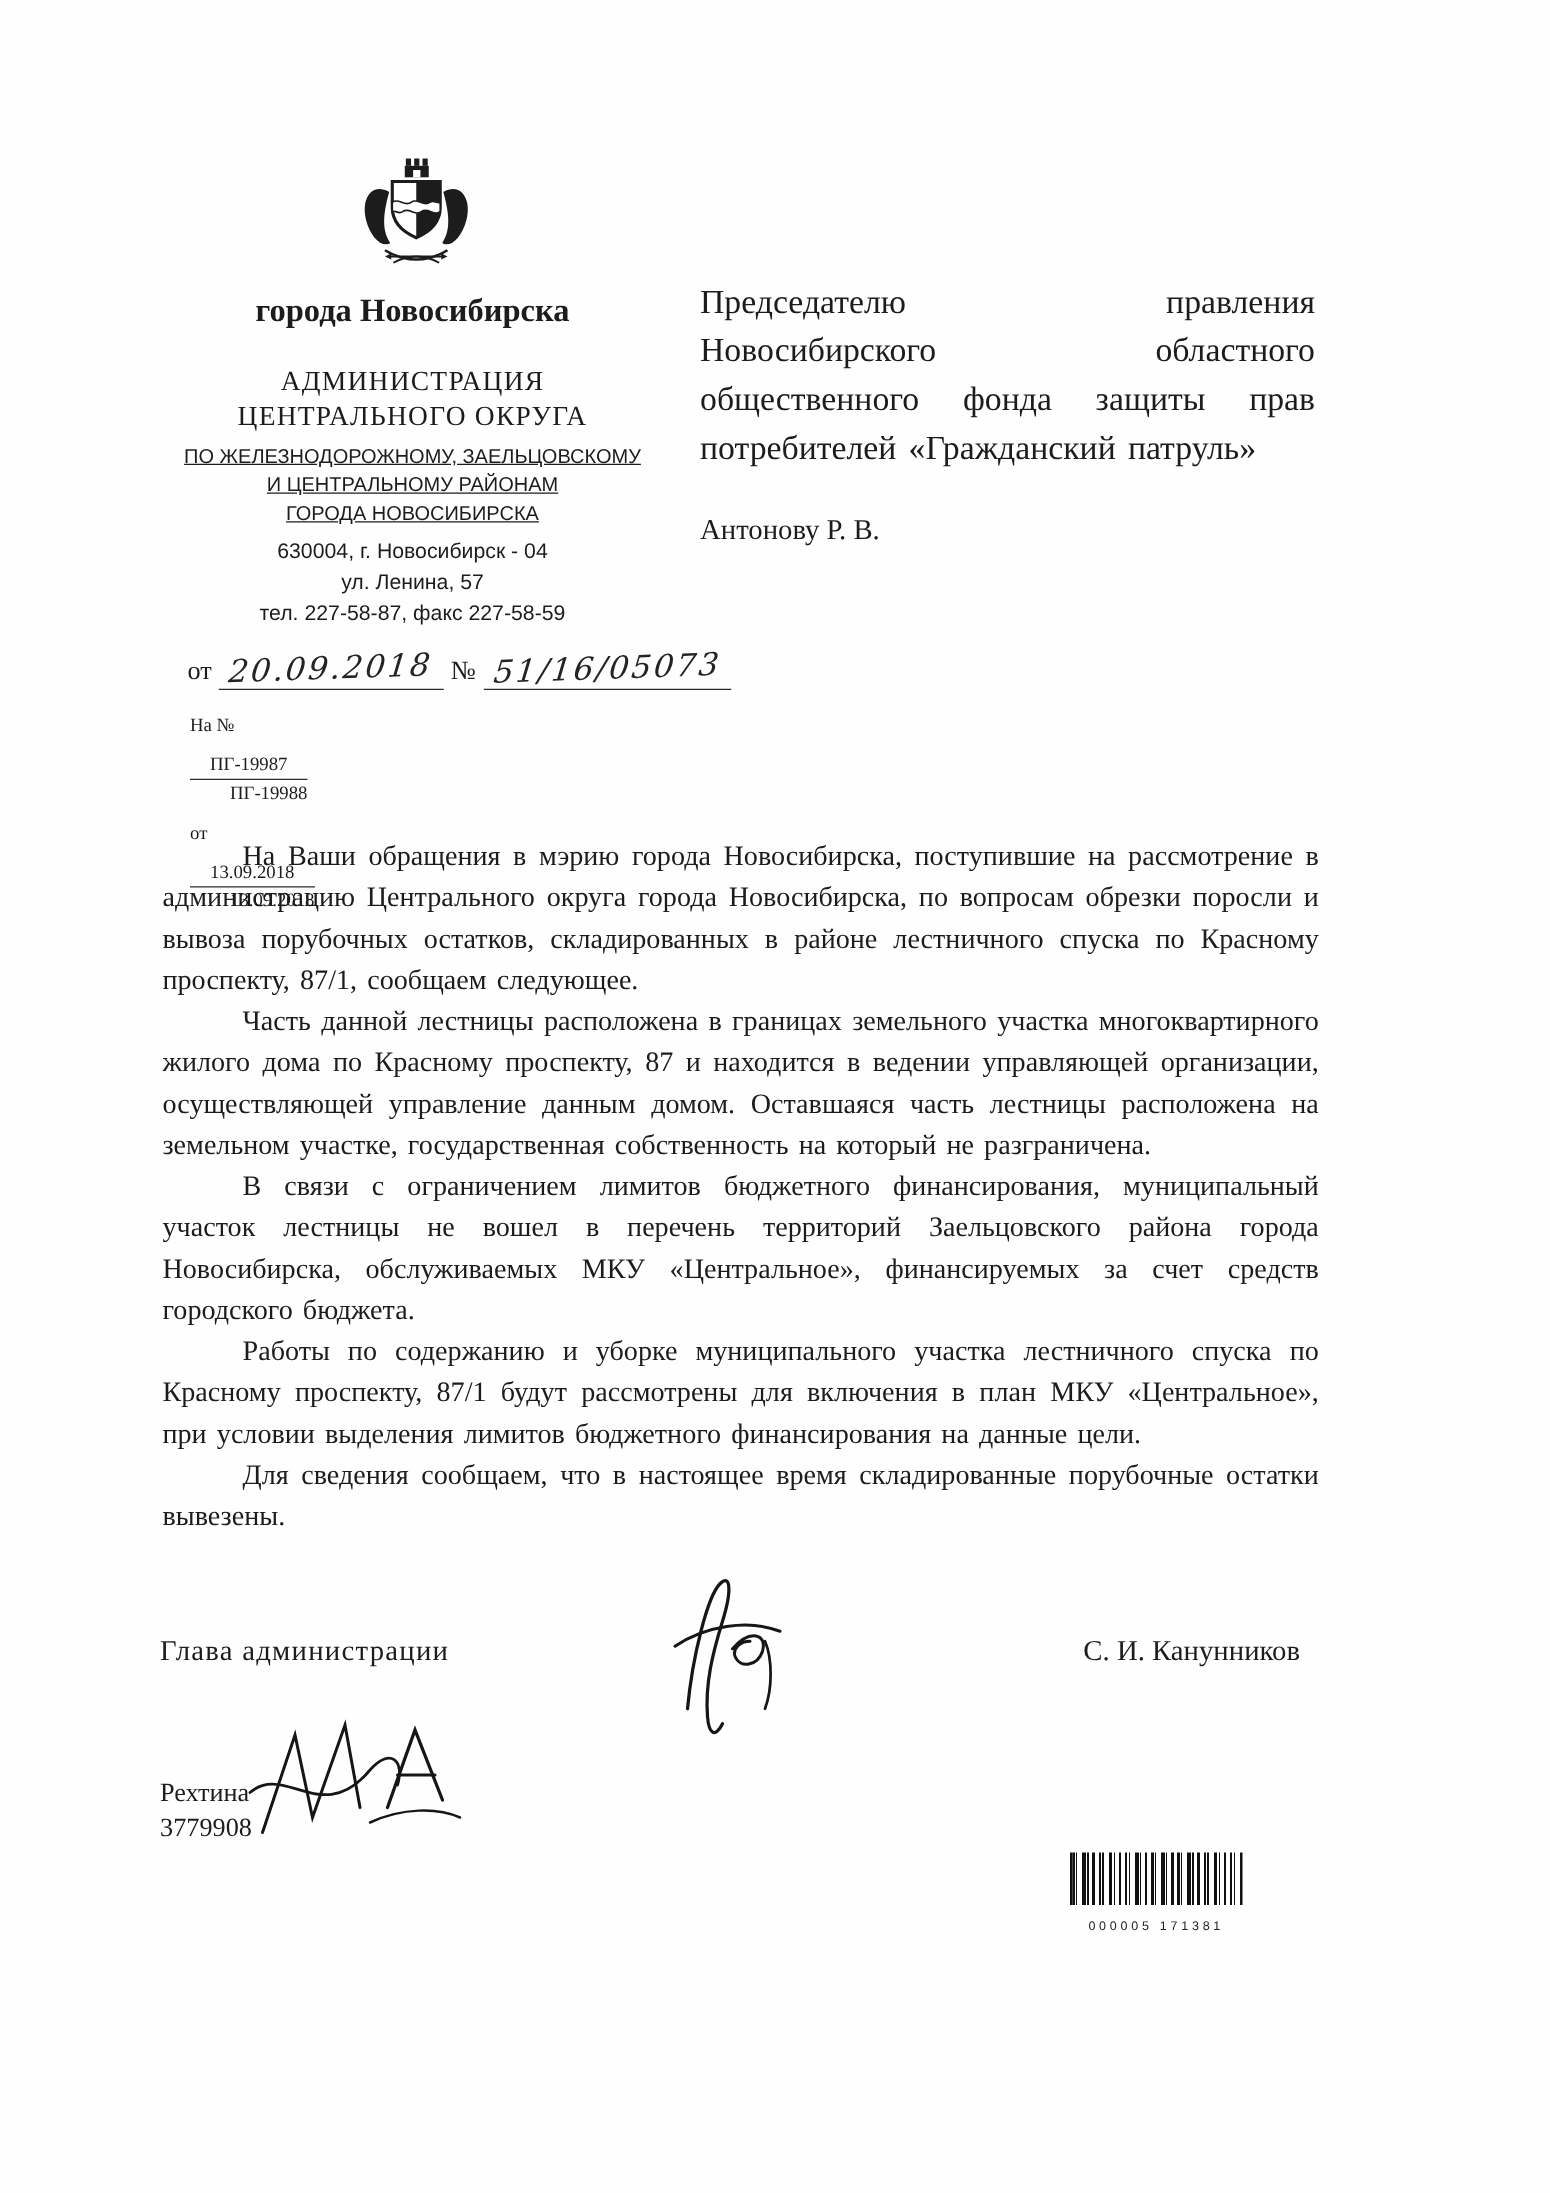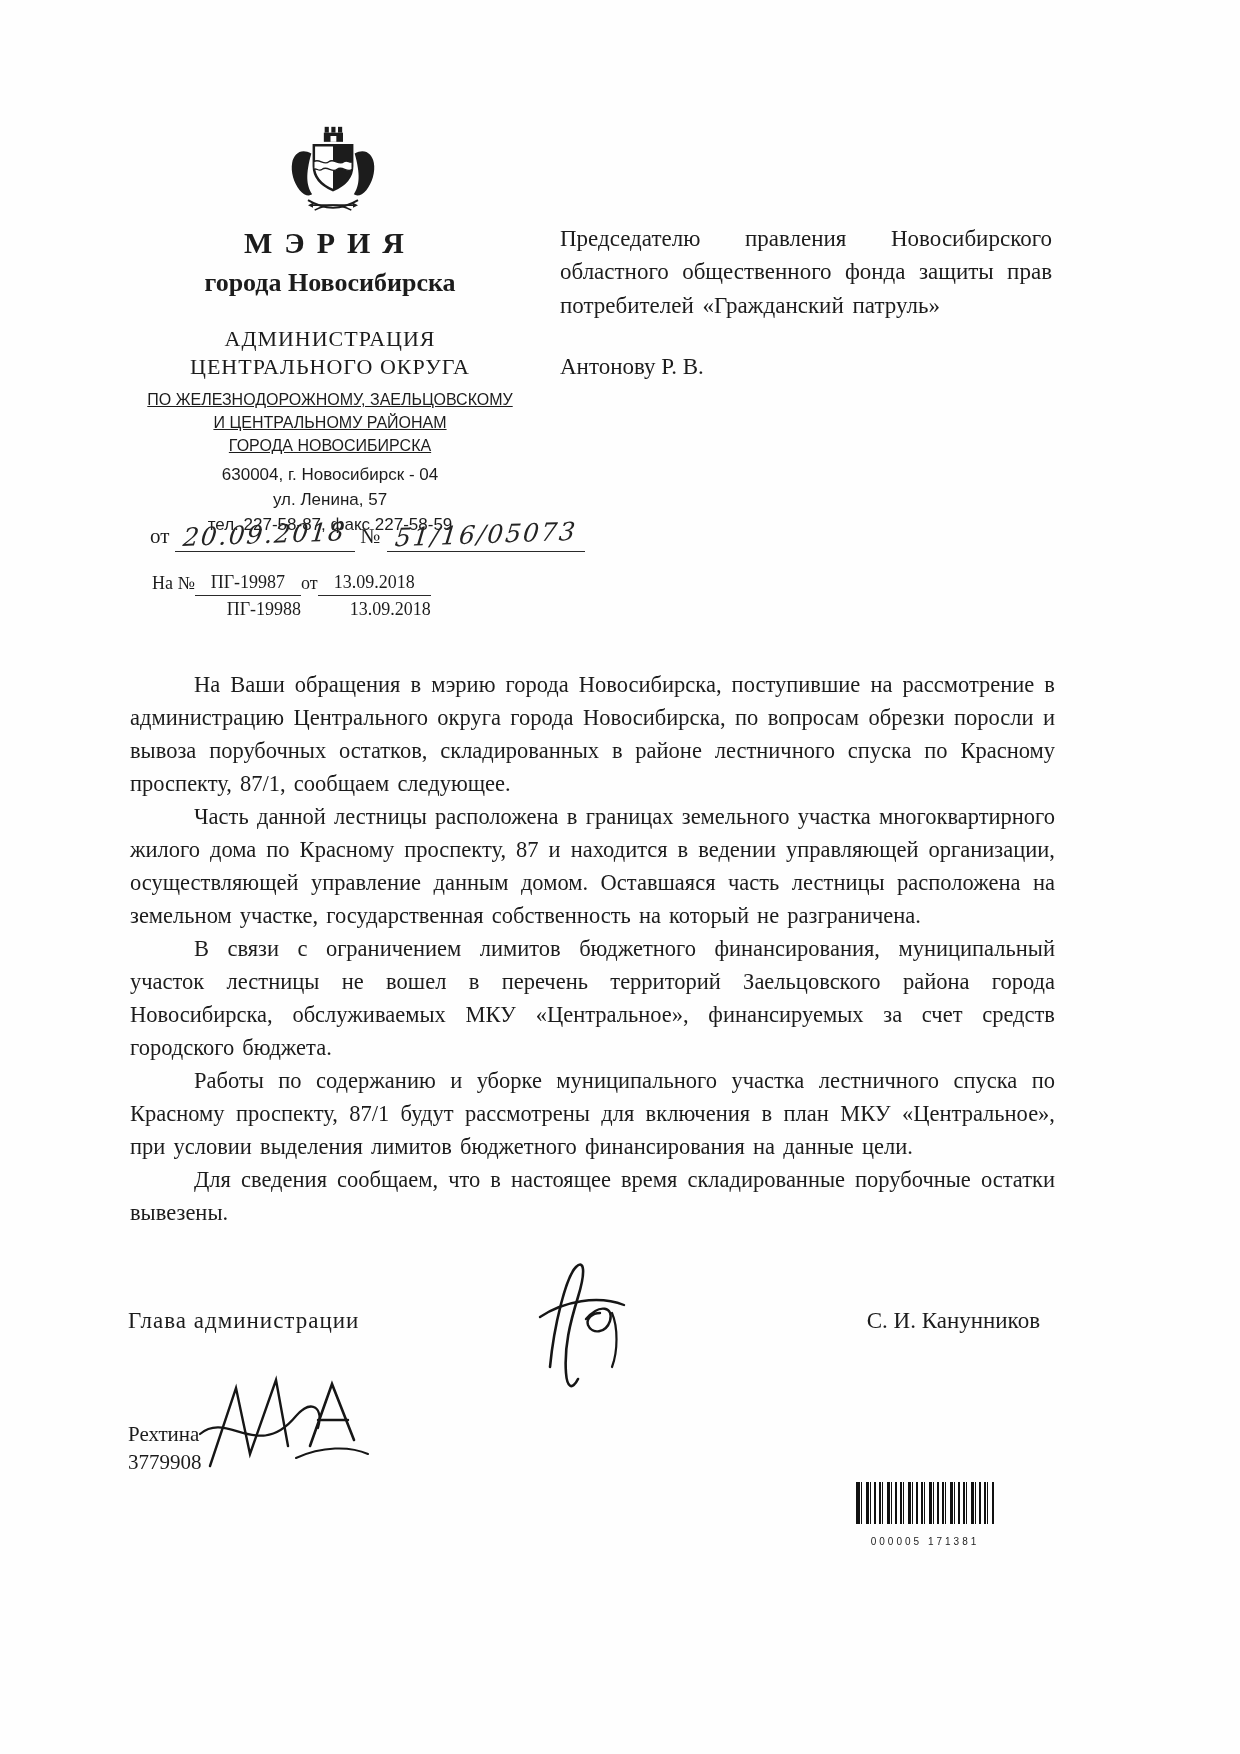--- a/index.html
+++ b/index.html
@@ -20,32 +20,32 @@
   .org-name-2 { font-size:26px; font-weight:bold; margin-top:8px; }
   .org-div { font-size:22px; letter-spacing:1px; margin-top:2px; }
   .org-div-first { margin-top:28px; }
   .org-note { font-family:"Liberation Sans", sans-serif; font-size:16px; line-height:1.3; margin-top:2px;text-decoration:underline; }
   .org-note-first { margin-top:10px; }
   .org-addr { font-family:"Liberation Sans", sans-serif; font-size:17px; line-height:1.35; margin-top:2px; }
   .org-addr-first { margin-top:8px; }
 
   
   .recipient { position:absolute; left:560px; top:222px; width:492px; }
-  .recipient-title { font-size:23px; line-height:1.45; text-align:justify; word-spacing:3px; }
+  .recipient-title { font-size:27px; line-height:1.45; text-align:justify; word-spacing:3px; }
   .recipient-name { font-size:23px; margin-top:32px; }
   .recipient-email { font-size:24px; margin-top:38px; letter-spacing:0.5px; }
 
   
   .ref-out { position:absolute; left:150px; top:520px; font-size:21px; white-space:nowrap; }
   .hand-wrap { display:inline-block; border-bottom:1.6px solid #2a2a2a; padding:0 8px 2px 8px; margin:0 6px; }
   .hand {
     display:inline-block; font-family:"DejaVu Serif", serif; font-style:italic;
     font-size:25px; letter-spacing:2px; transform:rotate(-2deg) skewX(-8deg); color:#242424;
   }
-  .ref-in { position:absolute; left:152px; top:572px; font-size:18px; display:flex; align-items:flex-start; gap:0; }
+  .ref-in { position:absolute; left:152px; top:572px; font-size:15px; display:flex; align-items:flex-start; gap:14px;flex-direction:column; }
   .ref-col { display:inline-flex; flex-direction:column; text-align:right; }
   .ref-u { border-bottom:1.6px solid #2a2a2a; padding:0 16px 2px 16px; }
   .ref-plain { padding-top:3px; }
   .ref-label { padding-top:1px; }
 
   
   .body-text { position:absolute; left:130px; top:668px; width:925px; }
   .body-text p {
     font-size:22.5px; line-height:33px; text-align:justify; word-spacing:2.5px;
     text-indent:64px; margin:0;
@@ -97,21 +97,20 @@
       <path d="M37 44 c6 -5 12 5 18 0 c6 -5 12 5 18 0 c4 -3 7 2 10 0 v9 c-6 5 -12 -5 -18 0 c-6 5 -12 -5 -18 0 c-4 3 -7 -2 -10 0 z" fill="#ffffff" stroke="#1c1c1c" stroke-width="1.6"></path>
 
       <line x1="34" y1="96" x2="86" y2="96" stroke="#1c1c1c" stroke-width="2"></line>
       <path d="M30 90 q30 18 60 0" fill="none" stroke="#1c1c1c" stroke-width="2.4"></path>
       <path d="M38 102 q22 -12 44 0" fill="none" stroke="#1c1c1c" stroke-width="1.8"></path>
       <path d="M30 96 l6 -3 v6 z M90 96 l-6 -3 v6 z" fill="#1c1c1c"></path>
     </svg>
   </div>
 
   <div class="org-block">
-    <div class="org-name-1">МЭРИЯ</div>
     <div class="org-name-2">города Новосибирска</div>
     <div class="org-div org-div-first">АДМИНИСТРАЦИЯ</div>
     <div class="org-div">ЦЕНТРАЛЬНОГО ОКРУГА</div>
     <div class="org-note org-note-first">ПО ЖЕЛЕЗНОДОРОЖНОМУ, ЗАЕЛЬЦОВСКОМУ</div>
     <div class="org-note">И ЦЕНТРАЛЬНОМУ РАЙОНАМ</div>
     <div class="org-note">ГОРОДА НОВОСИБИРСКА</div>
     <div class="org-addr org-addr-first">630004, г. Новосибирск - 04</div>
     <div class="org-addr">ул. Ленина, 57</div>
     <div class="org-addr">тел. 227-58-87, факс 227-58-59</div>
   </div>

